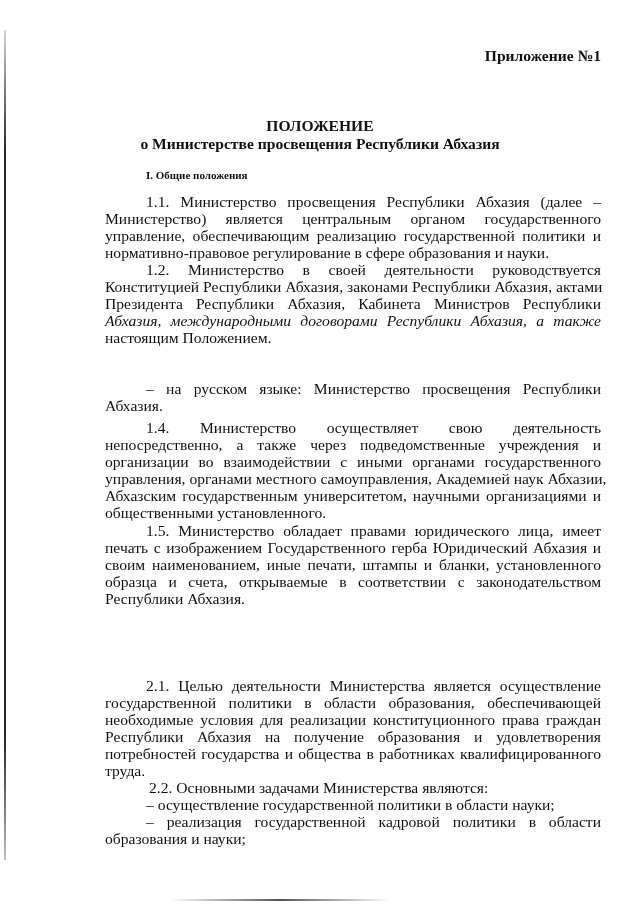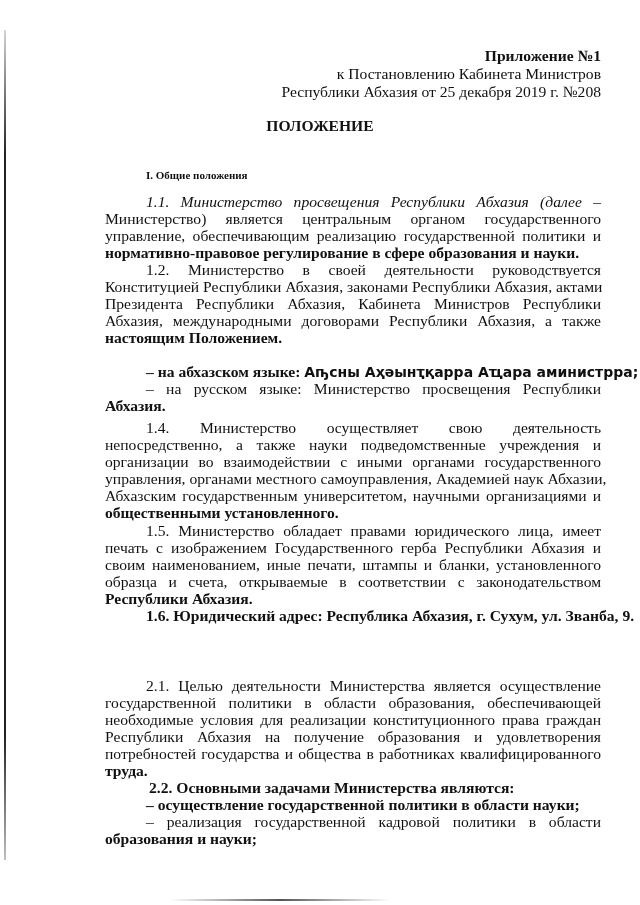--- a/index.html
+++ b/index.html
@@ -25,81 +25,76 @@
   }
   .right { right: 39px; text-align: right; }
   .center { left: 0; width: 640px; text-align: center; }
   .b { font-weight: bold; }
   .body-line {
     position: absolute; left: 105px; width: 496px;
     font-size: 15.6px; line-height: 17px;
     text-align: justify; text-align-last: justify; white-space: nowrap;
   }
   .body-line.ind { left: 146px; width: 455px; }
-  .body-line.last { text-align-last: left; font-weight: bold; }
+  .body-line.last { text-align-last: left; }
   .abkhaz { font-family: "DejaVu Sans", "Liberation Sans", sans-serif; font-size: 14px; }
   .heading { position: absolute; left: 146px; font-size: 11px; line-height: 17px; font-weight: bold; white-space: nowrap; }
 </style>
 </head>
 <body>
 
 <div class="scan-edge-left"></div>
 <div class="scan-edge-bottom"></div>
 
 <div class="page">
 
   <div class="line right b" style="top:31px;">Приложение №1</div>
-  <div class="line right" style="top:49px;">к Постановлению Кабинета Министров</div>
-  <div class="line right" style="top:67px;">Республики Абхазия от 25 декабря 2019 г. №208</div>
 
   <div class="line center b" style="top:101px;">ПОЛОЖЕНИЕ</div>
+  <div class="line center b" style="top:119px;">о Министерстве просвещения Республики Абхазия</div>
 
   <div class="heading" style="top:151px;">I. Общие положения</div>
 
   <div>
-    <div class="body-line ind" style="top:177px;font-style:italic;">1.1. Министерство просвещения Республики Абхазия (далее –</div>
+    <div class="body-line ind" style="top:177px;">1.1. Министерство просвещения Республики Абхазия (далее –</div>
     <div class="body-line" style="top:194px;">Министерство) является центральным органом государственного</div>
     <div class="body-line" style="top:211px;">управление, обеспечивающим реализацию государственной политики и</div>
     <div class="body-line last" style="top:228px;">нормативно-правовое регулирование в сфере образования и науки.</div>
   </div>
 
   <div>
     <div class="body-line ind" style="top:245px;">1.2. Министерство в своей деятельности руководствуется</div>
     <div class="body-line" style="top:262px;">Конституцией Республики Абхазия, законами Республики Абхазия, актами</div>
     <div class="body-line" style="top:279px;">Президента Республики Абхазия, Кабинета Министров Республики</div>
-    <div class="body-line" style="top:296px;">Абхазия, международными договорами Республики Абхазия, а также</div>
+    <div class="body-line" style="top:296px;font-style:italic;">Абхазия, международными договорами Республики Абхазия, а также</div>
     <div class="body-line last" style="top:313px;">настоящим Положением.</div>
   </div>
 
-  <div class="body-line ind last" style="top:347px;">
-    <span>– на абхазском языке: </span><span class="abkhaz">Аҧсны Аҳәынҭқарра Аҵара аминистрра;</span>
-  </div>
   <div>
     <div class="body-line ind" style="top:364px;">– на русском языке: Министерство просвещения Республики</div>
     <div class="body-line last" style="top:381px;">Абхазия.</div>
   </div>
 
   <div>
     <div class="body-line ind" style="top:403px;">1.4. Министерство осуществляет свою деятельность</div>
-    <div class="body-line" style="top:420px;">непосредственно, а также науки подведомственные учреждения и</div>
+    <div class="body-line" style="top:420px;">непосредственно, а также через подведомственные учреждения и</div>
     <div class="body-line" style="top:437px;">организации во взаимодействии с иными органами государственного</div>
     <div class="body-line" style="top:454px;">управления, органами местного самоуправления, Академией наук Абхазии,</div>
     <div class="body-line" style="top:471px;">Абхазским государственным университетом, научными организациями и</div>
     <div class="body-line last" style="top:488px;">общественными установленного.</div>
   </div>
 
   <div>
     <div class="body-line ind" style="top:506px;">1.5. Министерство обладает правами юридического лица, имеет</div>
-    <div class="body-line" style="top:523px;">печать с изображением Государственного герба Республики Абхазия и</div>
+    <div class="body-line" style="top:523px;">печать с изображением Государственного герба Юридический Абхазия и</div>
     <div class="body-line" style="top:540px;">своим наименованием, иные печати, штампы и бланки, установленного</div>
     <div class="body-line" style="top:557px;">образца и счета, открываемые в соответствии с законодательством</div>
     <div class="body-line last" style="top:574px;">Республики Абхазия.</div>
   </div>
 
-  <div class="body-line ind last" style="top:591px;">1.6. Юридический адрес: Республика Абхазия, г. Сухум, ул. Званба, 9.</div>
 
 
   <div>
     <div class="body-line ind" style="top:661px;">2.1. Целью деятельности Министерства является осуществление</div>
     <div class="body-line" style="top:678px;">государственной политики в области образования, обеспечивающей</div>
     <div class="body-line" style="top:695px;">необходимые условия для реализации конституционного права граждан</div>
     <div class="body-line" style="top:712px;">Республики Абхазия на получение образования и удовлетворения</div>
     <div class="body-line" style="top:729px;">потребностей государства и общества в работниках квалифицированного</div>
     <div class="body-line last" style="top:746px;">труда.</div>
   </div>

